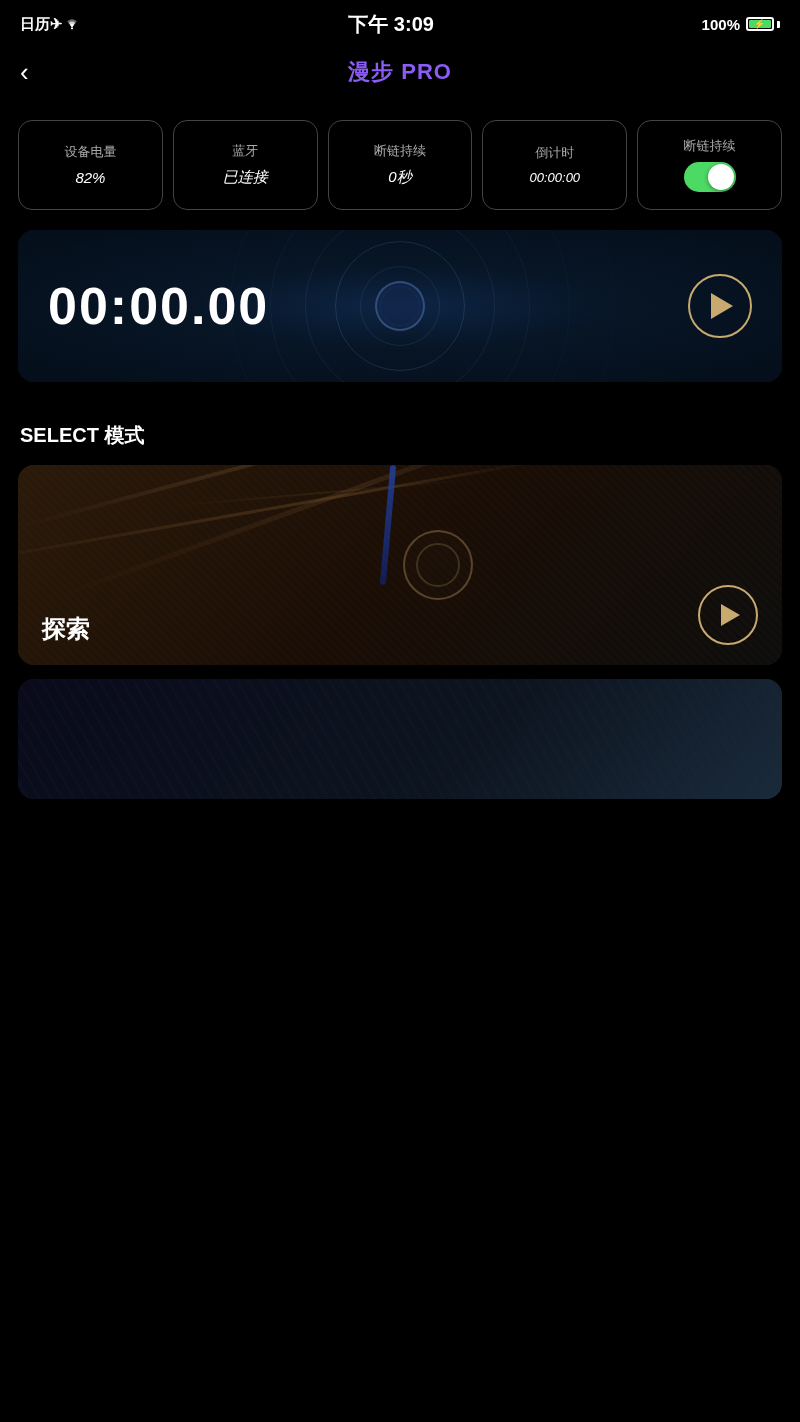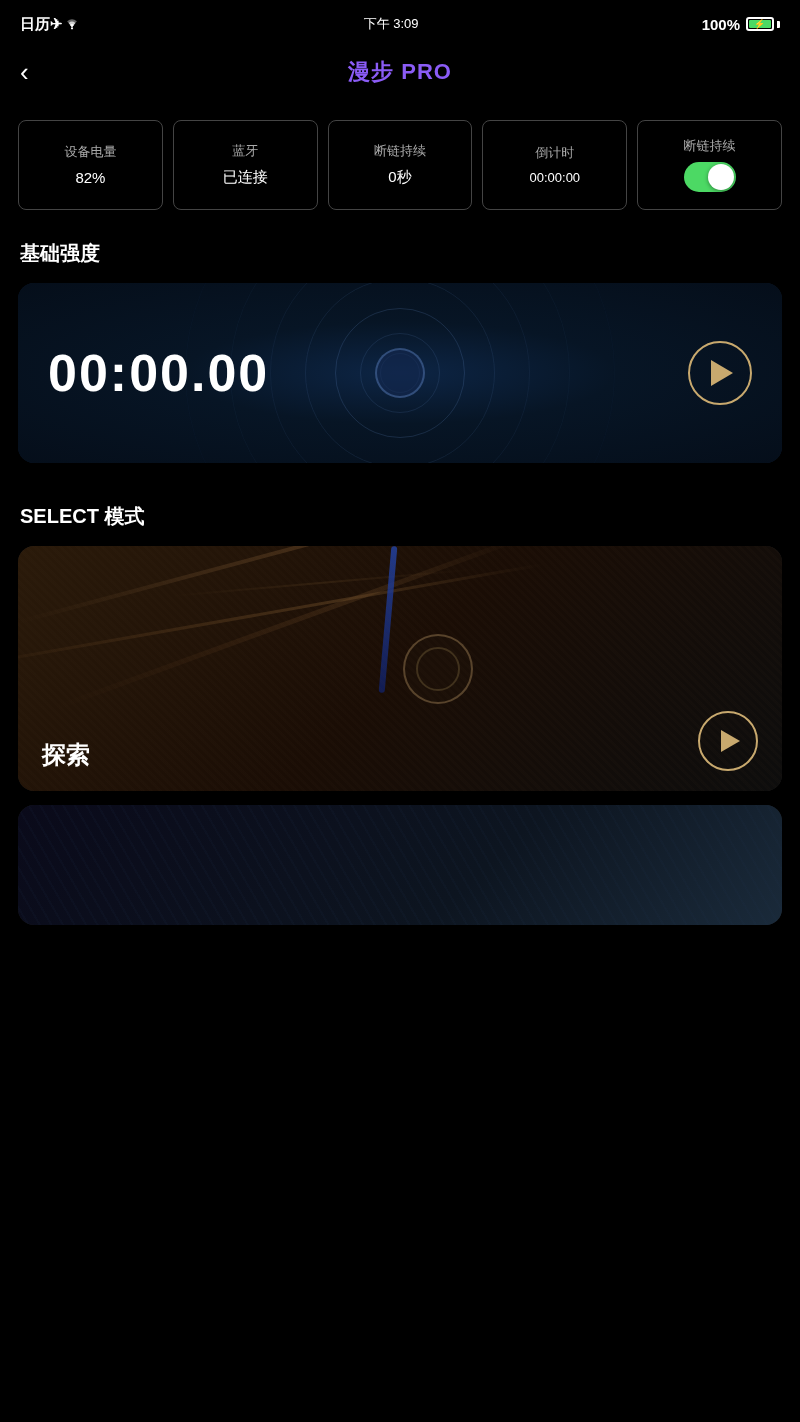--- a/index.html
+++ b/index.html
@@ -21,22 +21,22 @@
       padding: 10px 20px 6px 20px;
       height: 44px;
     }
     .status-left {
       display: flex;
       align-items: center;
       font-size: 15px;
       font-weight: 600;
     }
     .status-center {
-      font-size: 13px;
-      font-weight: 400;
+      font-size: 20px;
+      font-weight: 700;
     }
     .status-right {
       display: flex;
       align-items: center;
       gap: 6px;
       font-size: 15px;
       font-weight: 600;
     }
     .battery-icon {
       display: inline-flex;
@@ -103,40 +103,41 @@
 
     
     .cards-row {
       display: flex;
       gap: 10px;
       padding: 20px 18px;
     }
     .info-card {
       flex: 1;
       border: 1.5px solid #444;
-      border-radius: 8px;
+      border-radius: 14px;
       padding: 12px 8px;
       display: flex;
       flex-direction: column;
       align-items: center;
       gap: 8px;
       min-height: 90px;
       justify-content: center;
     }
     .info-card .card-label {
       font-size: 13px;
       color: #aaa;
       text-align: center;
       line-height: 1.3;
     }
     .info-card .card-value {
       font-size: 15px;
       color: #fff;
       font-weight: 500;
       text-align: center;
+      font-style: italic;
     }
 
     
     .toggle {
       width: 52px;
       height: 30px;
       background: #4CD964;
       border-radius: 15px;
       position: relative;
       cursor: pointer;
@@ -204,21 +205,21 @@
     }
 
     
     .stopwatch-section {
       padding: 0 18px 30px 18px;
     }
     .stopwatch-card {
       border-radius: 16px;
       overflow: hidden;
       position: relative;
-      height: 180px;
+      height: 152px;
       background: #0a1628;
     }
     .stopwatch-bg {
       position: absolute;
       inset: 0;
       background: radial-gradient(ellipse at center, #0d2545 0%, #071525 40%, #050e1a 100%);
     }
     
     .spiral-rings {
       position: absolute;
@@ -280,21 +281,21 @@
     }
 
     
     .select-mode-section {
       padding: 0 18px 20px 18px;
     }
     .mode-card {
       border-radius: 16px;
       overflow: hidden;
       position: relative;
-      height: 245px;
+      height: 200px;
       margin-bottom: 14px;
       background: #1a1a1a;
     }
     .mode-card-bg-explore {
       position: absolute;
       inset: 0;
       background: linear-gradient(135deg, #2a1a0a 0%, #1a0d05 50%, #0d0d0d 100%);
     }
     .mode-card-image-overlay {
       position: absolute;
@@ -428,21 +429,20 @@
 
   <div class="info-card">
     <span class="card-label">断链持续</span>
     <div class="toggle">
       <div class="toggle-thumb"></div>
     </div>
   </div>
 </div>
 
 <div>
-  <div class="section-label">基础强度</div>
 </div>
 
 <div>
   <div class="stopwatch-section">
     <div class="stopwatch-card">
       <div class="stopwatch-bg"></div>
 
       <div class="spiral-rings">
         <div class="ring" style="width:40px;height:40px;"></div>
         <div class="ring" style="width:80px;height:80px;"></div>

